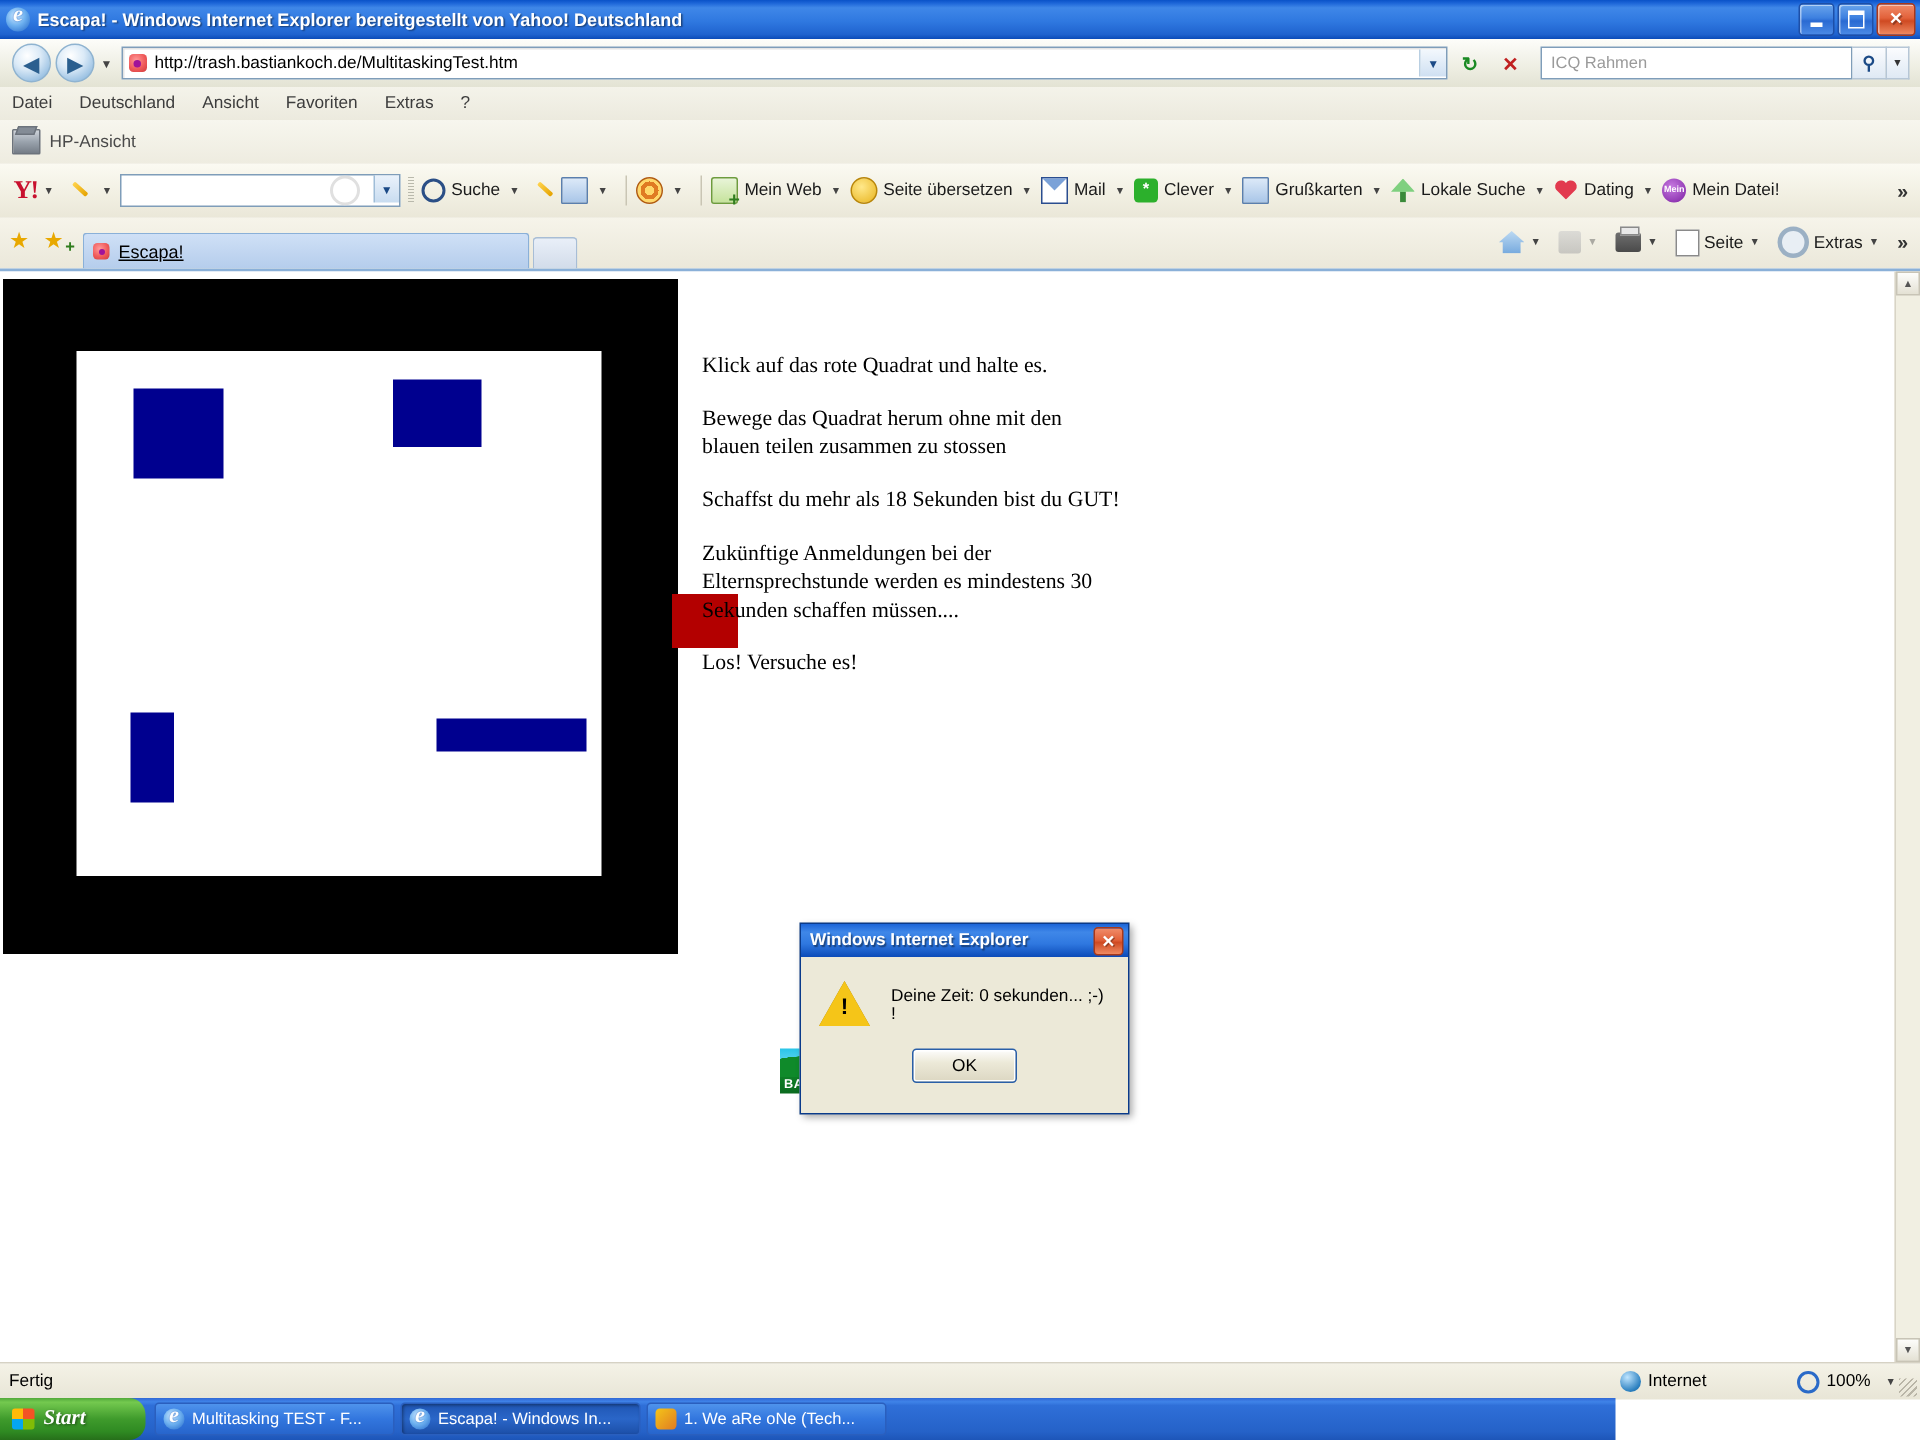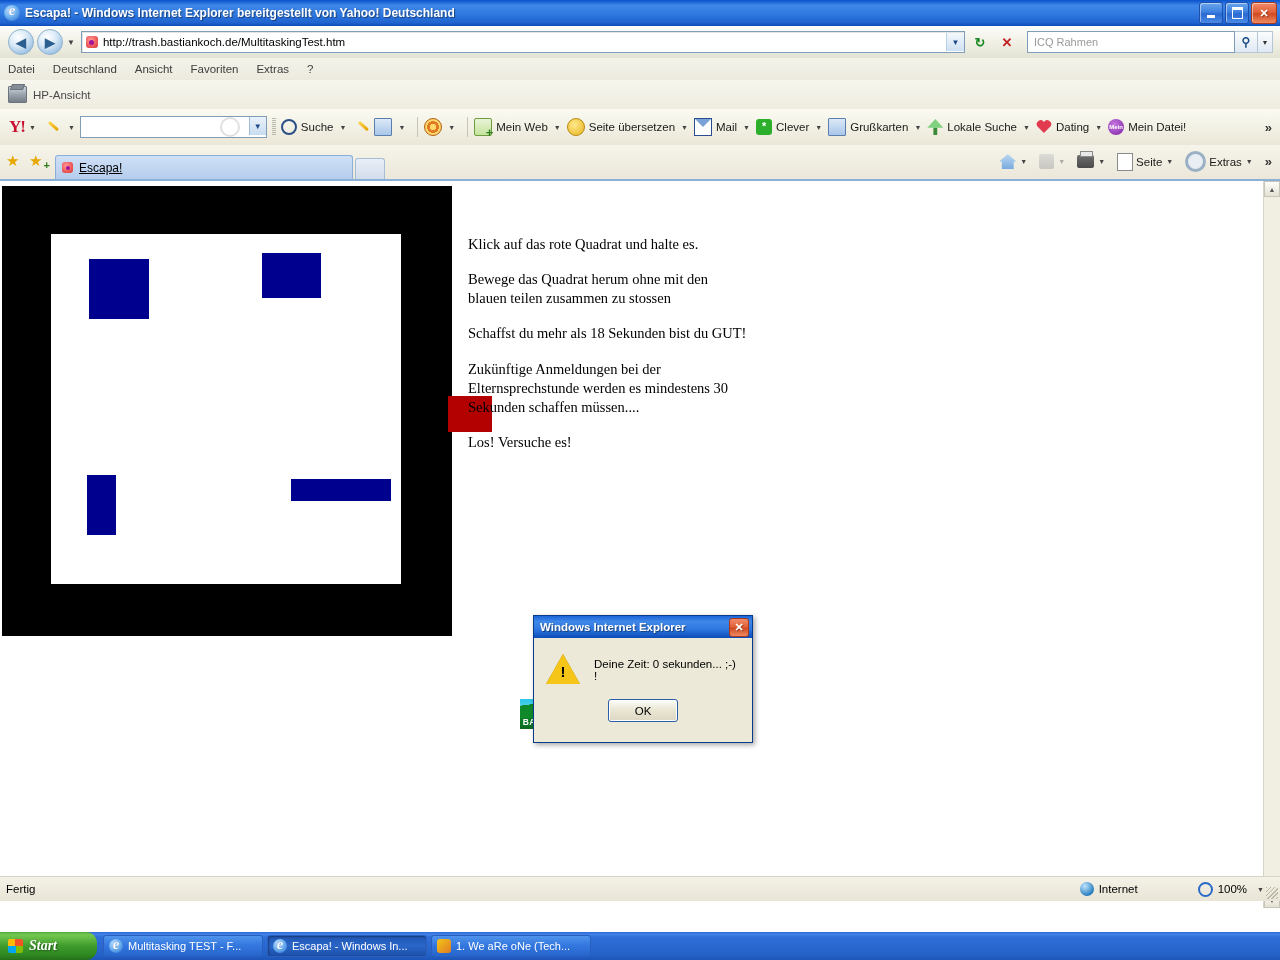--- a/index.html
+++ b/index.html
@@ -263,35 +263,35 @@
   .dlg-msg{font-size:11.5px;color:#000;margin-left:14px;}
   .dlg-btns{display:flex;justify-content:center;margin-top:14px;}
   .okbtn{
     width:68px;height:21px;background:linear-gradient(to bottom,#fdfdfc,#ece9d8 40%,#dcd7c2);
     border:1px solid #2a5fa8;border-radius:3px;display:flex;align-items:center;justify-content:center;
     font-size:11.5px;color:#000;box-shadow:inset 0 0 0 1px #fff;
   }
 
   
   .statusbar{
-    position:absolute;left:0;top:876px;width:1280px;height:24px;
+    position:absolute;left:0;top:908px;width:1280px;height:24px;
     background:linear-gradient(to bottom,#f4f2e7,#e8e5d6);
     border-top:1px solid #d6d2c4;display:flex;align-items:center;font-size:11.5px;color:#000;
   }
   .st-text{margin-left:6px;}
   .st-zone{display:flex;align-items:center;margin-left:auto;}
   .globe{width:14px;height:14px;border-radius:50%;background:radial-gradient(circle at 35% 30%,#bfe5ff,#2a7fbf 70%,#1a5f96);margin-right:5px;}
   .st-zoom{display:flex;align-items:center;margin-left:60px;margin-right:10px;justify-content:center;}
   .zmag{width:11px;height:11px;border:2px solid #2a6ac8;border-radius:50%;margin-right:5px;}
   .grip{position:absolute;right:2px;bottom:2px;width:12px;height:12px;
     background:repeating-linear-gradient(135deg,#b9b5a7 0 1px,transparent 1px 3px);}
 
   
   .taskbar{
-    position:absolute;left:0;top:932px;width:1280px;height:28px;
+    position:absolute;left:0;top:932px;width:1077px;height:28px;
     background:linear-gradient(to bottom,#3168d5 0%,#3f83e8 9%,#2f6fd8 18%,#2562c8 80%,#1d55b8 100%);
     display:flex;align-items:center;
   }
   .start{
     width:97px;height:28px;flex:0 0 auto;
     background:linear-gradient(to bottom,#52a93b 0%,#74c94f 10%,#3f9b2c 50%,#2f8a22 80%,#266f1a 100%);
     border-radius:0 11px 11px 0;display:flex;align-items:center;padding-left:8px;box-sizing:border-box;
   }
   .start .flag{width:15px;height:14px;flex:0 0 auto;margin-right:6px;
     background:conic-gradient(from 0deg at 50% 50%,#f35325 0 25%,#81bc06 0 50%,#05a6f0 0 75%,#ffba08 0);border-radius:2px;}

